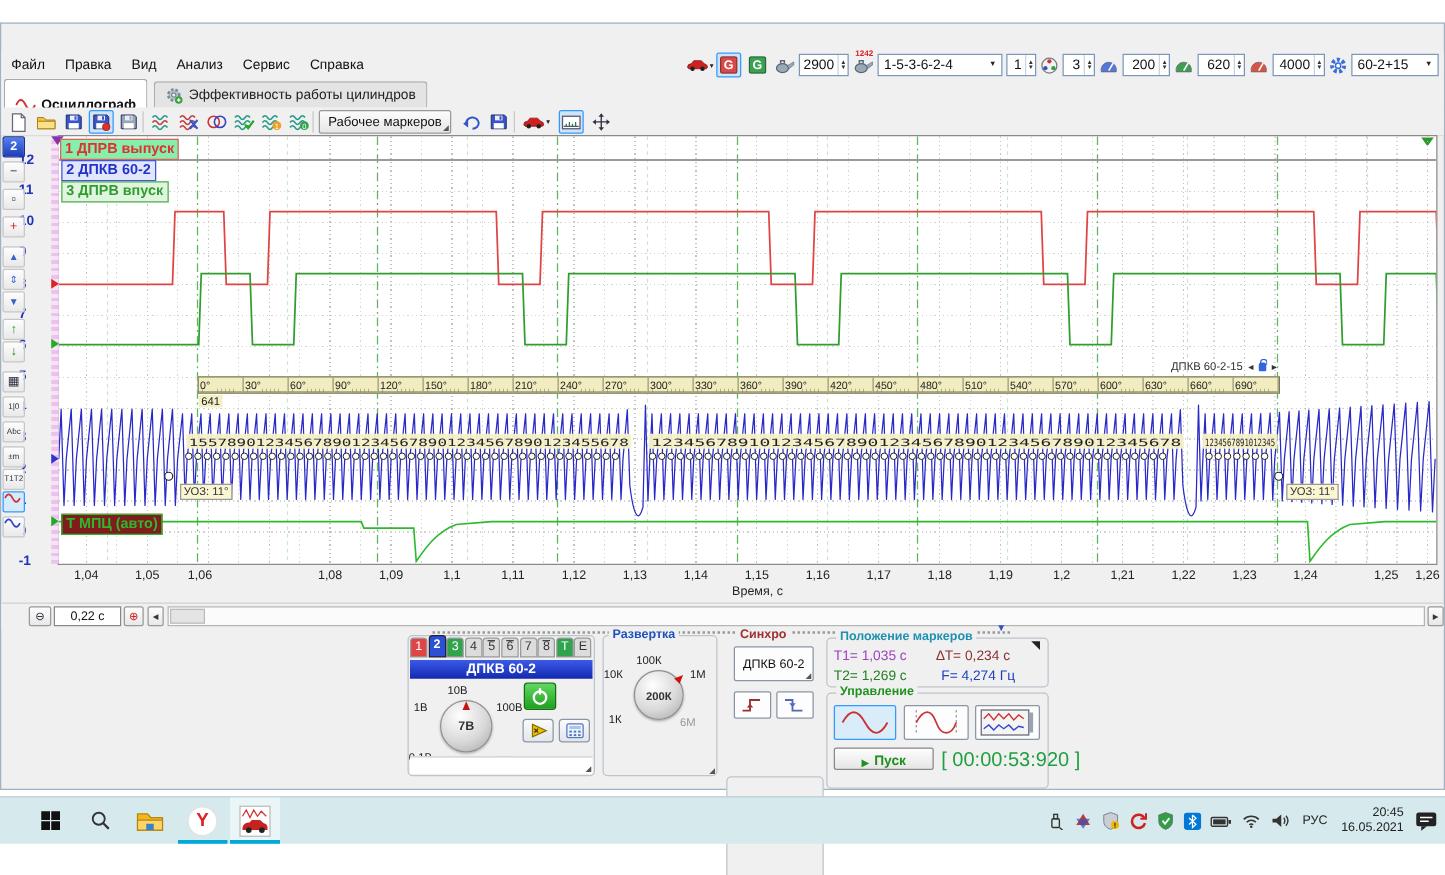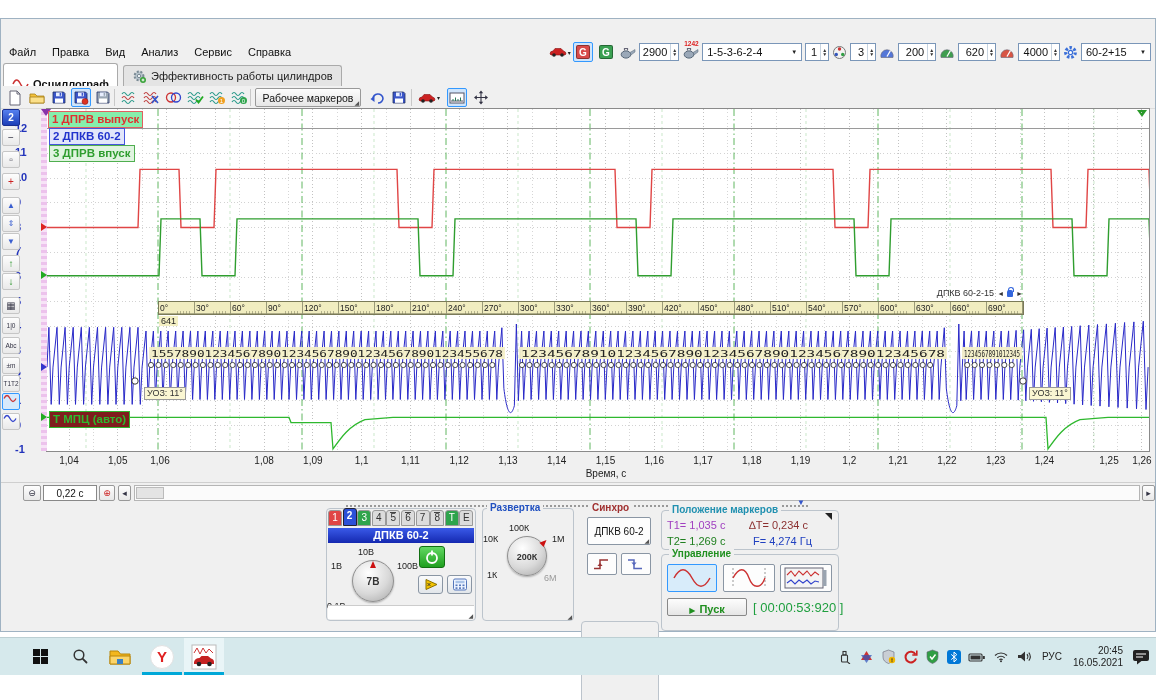--- a/index.html
+++ b/index.html
@@ -95,21 +95,21 @@
 .knob{position:absolute;border-radius:50%;background:radial-gradient(circle at 38% 30%,#ffffff,#d9d9d9 55%,#a6a6a6);border:1px solid #8f8f8f;text-align:center;font-weight:700;color:#333;box-shadow:0 1px 2px rgba(0,0,0,.3)}
 .kptr{position:absolute;width:0;height:0;border-left:3px solid transparent;border-right:3px solid transparent;border-bottom:7px solid #cc1111}
 .klab{position:absolute;font-size:9px;color:#222;white-space:nowrap}
 .sqbtn{position:absolute;border:1px solid #8a96a4;border-radius:3px;background:linear-gradient(#fafbfc,#e2e6ea);display:flex;align-items:center;justify-content:center}
 .pwr{background:linear-gradient(#62d862,#1f9f1f);border-color:#127012}
 .mpv{font-size:11px;white-space:nowrap;position:absolute}
 .ctlbtn{position:absolute;border:1px solid #8a96a4;border-radius:2px;background:#fdfdfd;display:flex;align-items:center;justify-content:center}
 .ctlbtn.sel{border:1px solid #3399ff;background:#d8ecfa}
 .pusk{position:absolute;left:666px;top:579px;width:80px;height:18px;border:1px solid #888;border-radius:2px;background:linear-gradient(#fdfdfd,#e6e6e6);display:flex;align-items:flex-end;justify-content:center;gap:4px;color:#1f8f1f;font-weight:700}
 .pusk::before{content:"▶";font-size:8px;color:#1f8f1f}
-.elapsed{position:absolute;left:752px;top:581px;color:#1f9f3f;font-size:13px;white-space:nowrap}
+.elapsed{position:absolute;left:752px;top:581px;color:#1f9f3f;font-size:16px;white-space:nowrap}
 
 .taskbar{position:absolute;left:0;top:637px;width:1156px;height:38px;background:#d6e9ec;border-top:1px solid #bccfd3}
 .tcell{position:absolute;top:0;height:100%;width:40px;display:flex;align-items:center;justify-content:center}
 .tcell.run{box-shadow:inset 0 -3px 0 #00a8d8}
 .tcell.activeapp{background:#e9f5f7;box-shadow:inset 0 -3px 0 #00a8d8}
 .tray{position:absolute;right:6px;top:0;height:100%;display:flex;align-items:center;gap:7px}
 .trayico{display:inline-flex;align-items:center;justify-content:center}
 .lang{font-size:10px;color:#222;padding:0 2px}
 .clock{font-size:10px;color:#222;text-align:right;line-height:1.2;padding:0 2px}
 .ycirc{display:inline-block;width:24px;height:24px;border-radius:50%;background:#fff;border:1px solid #e2e2e2;color:#e02020;font-weight:700;font-size:15px;line-height:22px;text-align:center}

